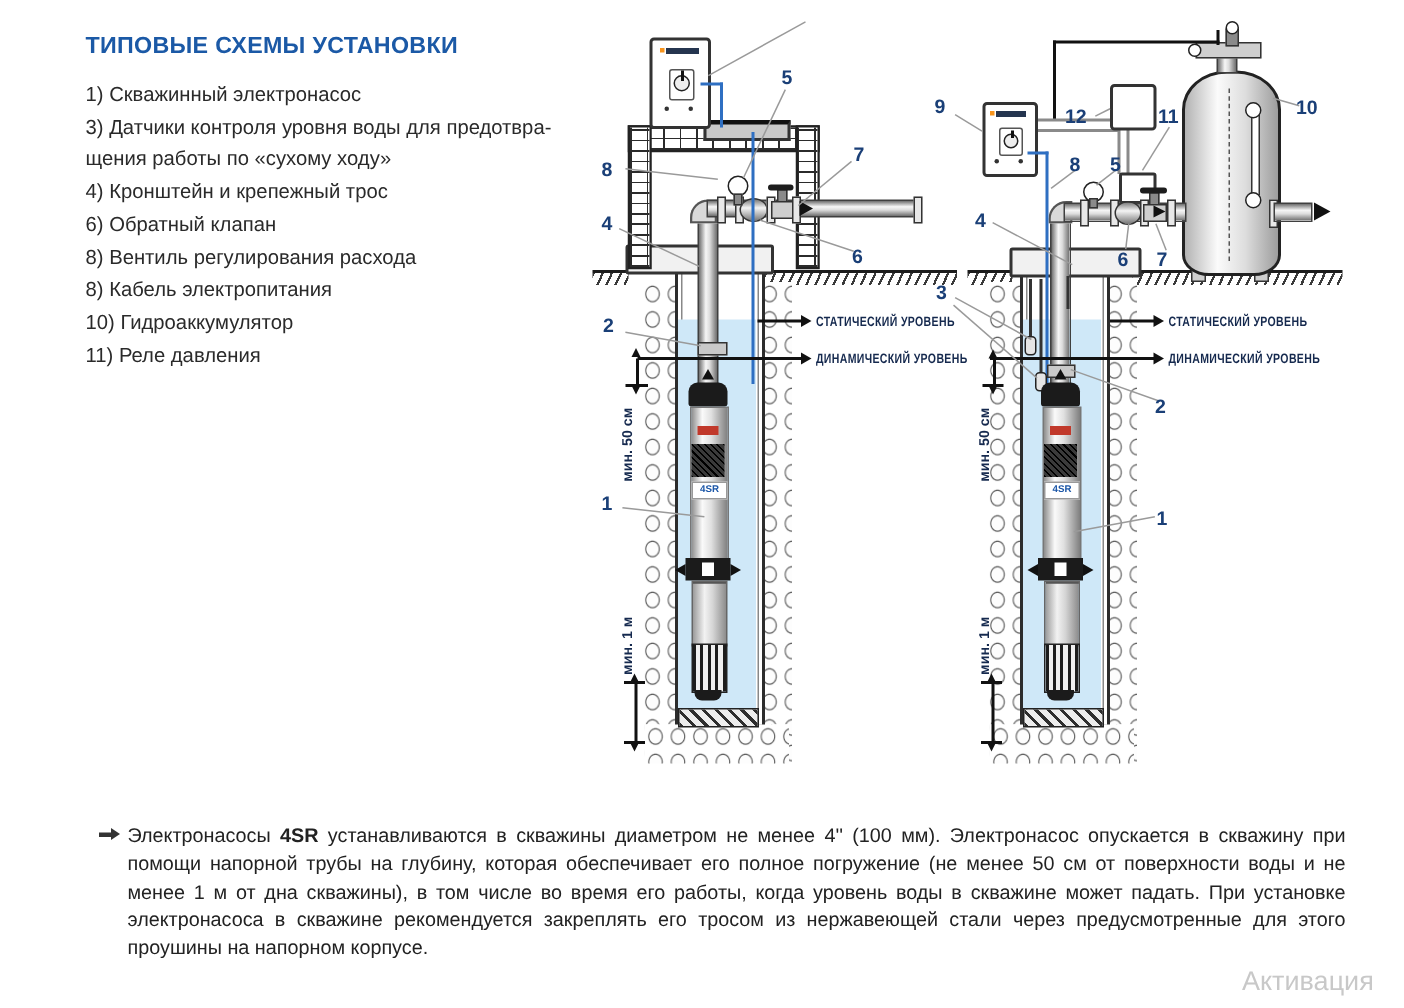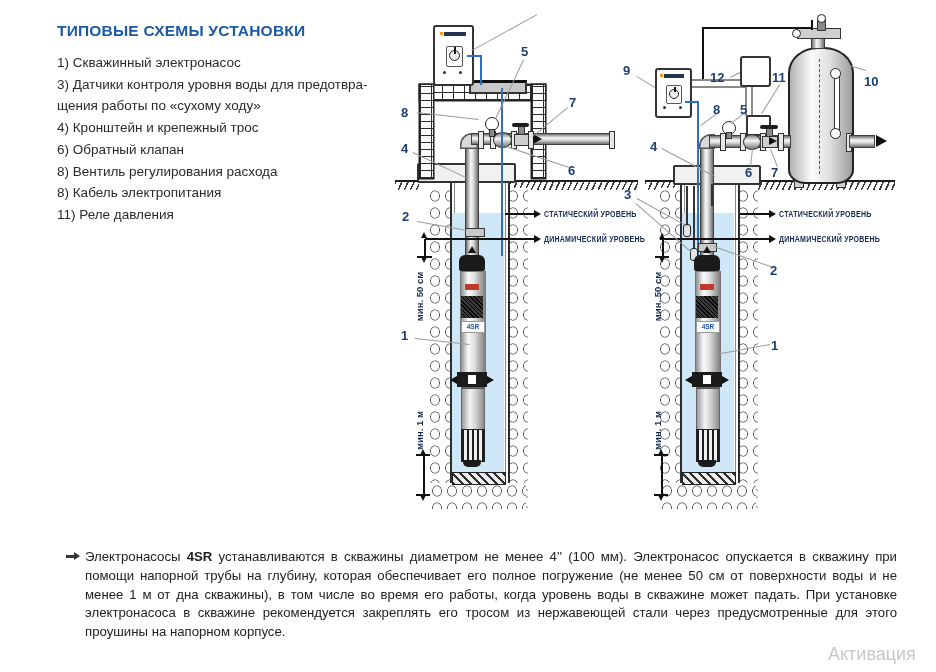--- a/index.html
+++ b/index.html
@@ -79,20 +79,21 @@
 
   <div class="title">ТИПОВЫЕ СХЕМЫ УСТАНОВКИ</div>
   <div class="legend">
     <div class="li">1) Скважинный электронасос</div>
     <div class="li">3) Датчики контроля уровня воды для предотвра-
 щения работы по «сухому ходу»</div>
     <div class="li">4) Кронштейн и крепежный трос</div>
     <div class="li">6) Обратный клапан</div>
     <div class="li">8) Вентиль регулирования расхода</div>
     <div class="li">8) Кабель электропитания</div>
+    <div class="li">10) Гидроаккумулятор</div>
     <div class="li">11) Реле давления</div>
   </div>
 
   <div class="ghatch" style="left:395px;top:180px;width:24px;"></div>
   <div class="ghatch" style="left:510px;top:180px;width:128px;"></div>
   <div class="stones" style="left:428px;top:188px;width:22px;height:320px;"></div>
   <div class="stones" style="left:506px;top:188px;width:22px;height:320px;"></div>
   <div class="stones" style="left:430px;top:483px;width:96px;height:26px;"></div>
   <div class="shaft" style="left:450px;top:178px;width:56px;height:305px;"></div>
   <div class="water" style="left:452px;top:213px;width:52px;height:259px;"></div>
@@ -306,21 +307,21 @@
   <div class="ldr" style="left:662px;top:148px;width:60px;transform:rotate(27.85deg);"></div>
   <div class="ldr" style="left:750px;top:166px;width:17px;transform:rotate(-83.29deg);"></div>
   <div class="ldr" style="left:777px;top:167px;width:19px;transform:rotate(-111.25deg);"></div>
   <div class="ldr" style="left:637px;top:198px;width:58px;transform:rotate(28.76deg);"></div>
   <div class="ldr" style="left:636px;top:203px;width:74px;transform:rotate(41.19deg);"></div>
   <div class="ldr" style="left:773px;top:268px;width:63px;transform:rotate(-160.41deg);"></div>
   <div class="ldr" style="left:770px;top:345px;width:55px;transform:rotate(169.51deg);"></div>
   <div class="co" style="left:623px;top:63px;">9</div>
   <div class="co" style="left:710px;top:70px;">12</div>
   <div class="co" style="left:772px;top:70px;">11</div>
-  <div class="co" style="left:864px;top:74px;">10</div>
+  <div class="co" style="left:864px;top:64px;">10</div>
   <div class="co" style="left:713px;top:102px;">8</div>
   <div class="co" style="left:740px;top:102px;">5</div>
   <div class="co" style="left:650px;top:139px;">4</div>
   <div class="co" style="left:745px;top:165px;">6</div>
   <div class="co" style="left:771px;top:165px;">7</div>
   <div class="co" style="left:624px;top:187px;">3</div>
   <div class="co" style="left:770px;top:263px;">2</div>
   <div class="co" style="left:771px;top:338px;">1</div>
 
   <div class="bullet">

